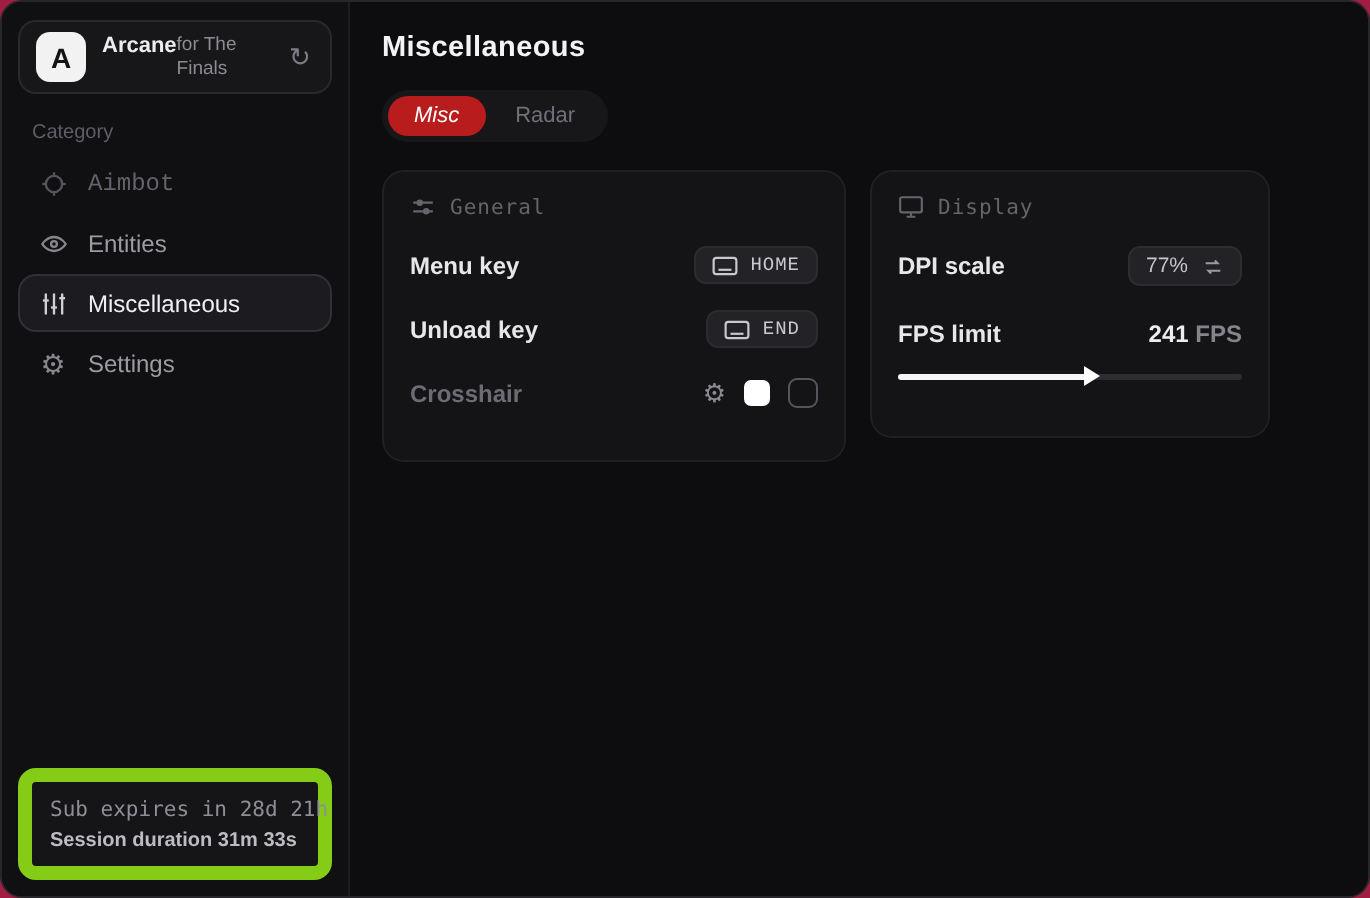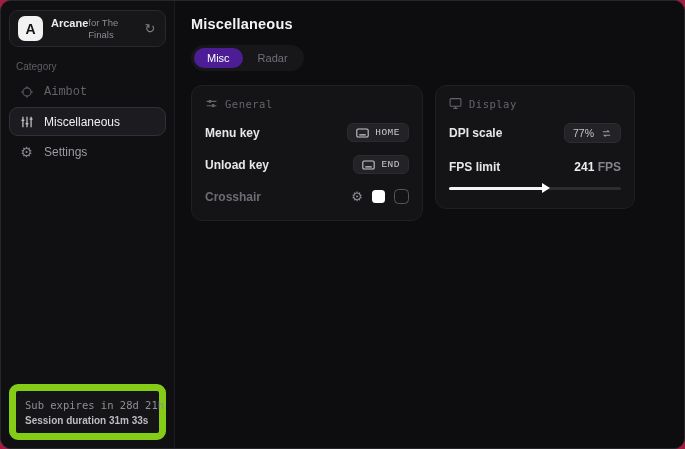--- a/index.html
+++ b/index.html
@@ -77,25 +77,25 @@
   .page-title { font-size:14.5px; font-weight:bold; color:#f3f3f5; letter-spacing:.2px; }
   .tabs {
     display:inline-flex; align-items:center;
     background:#17171a; border-radius:999px; padding:3px; gap:2px;
     margin-top:13px;
   }
   .tab {
     font-size:11px; padding:4px 13px; border-radius:999px;
     color:#70707a; cursor:pointer;
   }
-  .tab.active { background:#4c1d95; color:#ffffff; }
+  .tab.active { background:#b91c1c; color:#ffffff;font-style:italic; }
   .cards { display:flex; gap:12px; margin-top:14px; align-items:flex-start; }
   .card {
     background:#141417; border:1px solid #1f1f24;
-    border-radius:11px; padding:11px 13px 14px 13px;
+    border-radius:11px; padding:11px 13px 24px 13px;
   }
   .card-general { width:232px; }
   .card-display { width:200px; }
   .card-header {
     display:flex; align-items:center; gap:7px;
     color:#64646c; font-family:"DejaVu Sans Mono", monospace;
     font-size:10.5px; letter-spacing:.5px;
   }
   .card-header svg { flex:0 0 auto; }
   .row {
@@ -171,20 +171,29 @@
             <circle cx="12" cy="12" r="7"></circle>
             <line x1="12" y1="2" x2="12" y2="6"></line>
               <line x1="12" y1="18" x2="12" y2="22"></line>
             <line x1="2" y1="12" x2="6" y2="12"></line>
               <line x1="18" y1="12" x2="22" y2="12"></line>
           </svg>
         </span>
         <span>Aimbot</span>
       </div>
 
+      <div class="nav-item mid">
+        <span class="nicon">
+          <svg width="14" height="14" viewBox="0 0 24 24" fill="none" stroke="currentColor" stroke-width="2">
+            <path d="M2 12s3.5-6 10-6 10 6 10 6-3.5 6-10 6S2 12 2 12z"></path>
+            <circle cx="12" cy="12" r="2.5"></circle>
+          </svg>
+        </span>
+        <span>Entities</span>
+      </div>
 
       <div class="nav-item selected">
         <span class="nicon">
           <svg width="14" height="14" viewBox="0 0 24 24" fill="none" stroke="currentColor" stroke-width="2">
             <line x1="5" y1="3" x2="5" y2="21"></line>
               <line x1="12" y1="3" x2="12" y2="21"></line>
               <line x1="19" y1="3" x2="19" y2="21"></line>
             <line x1="2.5" y1="9" x2="7.5" y2="9"></line>
               <line x1="9.5" y1="15" x2="14.5" y2="15"></line>
               <line x1="16.5" y1="7" x2="21.5" y2="7"></line>

